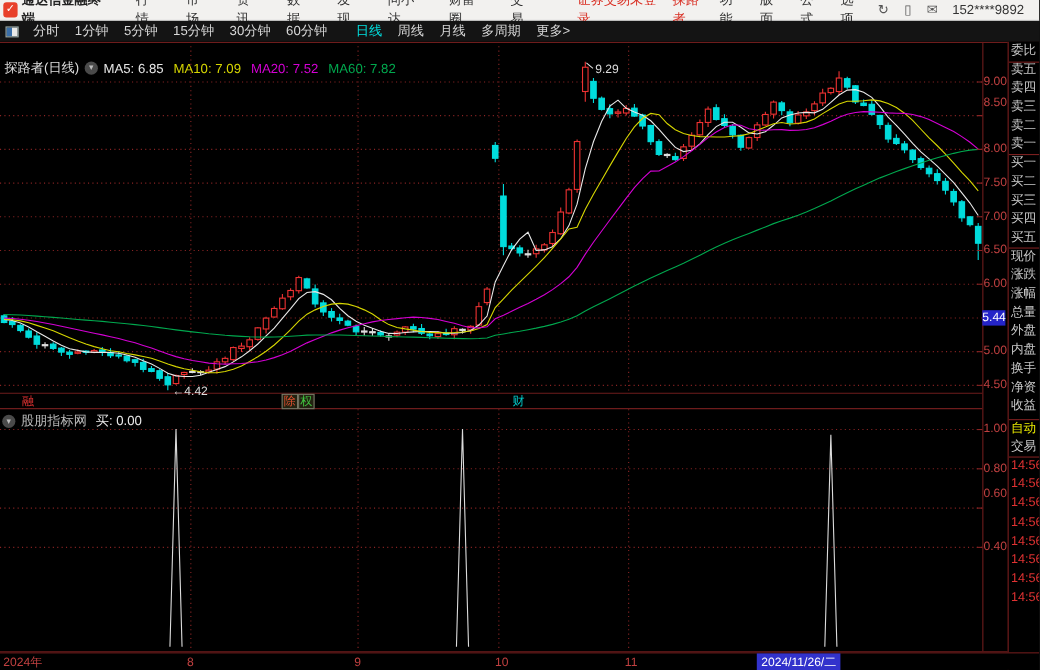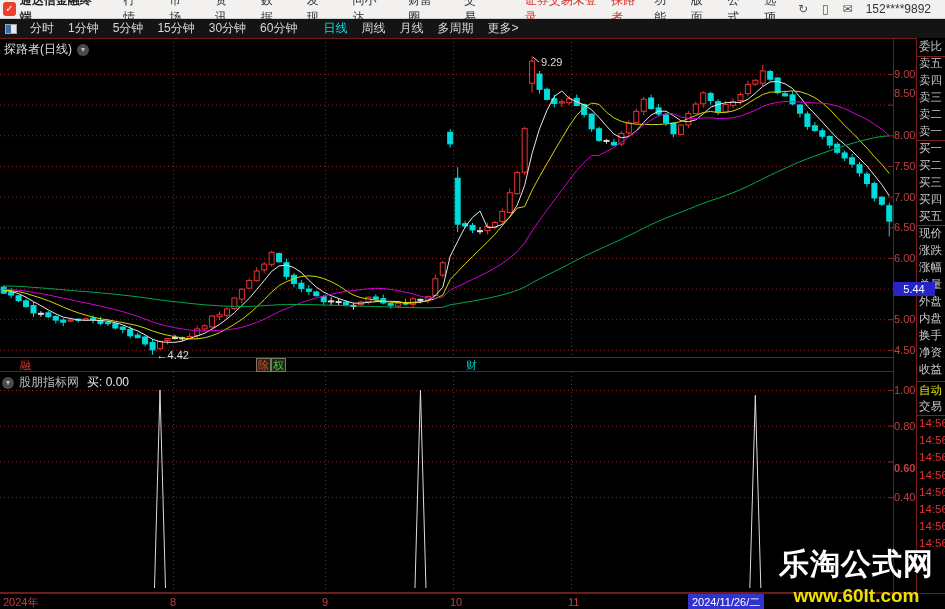--- a/index.html
+++ b/index.html
@@ -23,27 +23,27 @@
            display:flex;align-items:center;font-size:12px;color:#d8d8d8;}
   .view-icon{width:12px;height:10px;border:1px solid #9aa;background:linear-gradient(90deg,#3a6ea8 50%,#e8e8e8 50%);margin:0 6px 0 5px;}
   .tf-item{padding:16px 7px;cursor:default;}
   .tf-item.active{color:#00e0e0;margin-left:12px;}
   .toolbar-right{margin-left:auto;display:flex;align-items:center;}
   .toolbar-right .tf-item{padding:0 8px;}
   .corner-block{width:8px;height:15px;background:#c03030;margin-left:4px;margin-right:1px;}
   
   .main{position:absolute;left:0;top:38px;width:945px;height:571px;background:#000;}
   #chart-svg{position:absolute;left:0;top:0;}
-  .chart-header{position:absolute;left:4px;top:3px;font-size:12px;color:#ddd;display:flex;align-items:center;z-index:4;}
+  .chart-header{position:absolute;left:4px;top:15px;font-size:12px;color:#ddd;display:flex;align-items:center;z-index:4;}
   .chev{display:inline-block;width:12px;height:12px;border-radius:50%;background:#4a4a4a;color:#bbb;
         font-size:8px;line-height:12px;text-align:center;margin:0 5px;}
   .ma-label{margin-right:9px;}
   .axis-label{position:absolute;left:894px;width:21px;height:14px;line-height:14px;font-size:11px;
               color:#c04040;text-align:right;z-index:2;}
-  .price-badge{position:absolute;left:893px;top:244px;width:42px;height:14px;background:#2424c8;
+  .price-badge{position:absolute;left:893px;top:244px;width:21px;height:14px;background:#2424c8;
                color:#fff;font-size:11px;line-height:14px;text-align:center;z-index:3;}
   .marker{position:absolute;top:321px;font-size:11px;line-height:12px;z-index:2;}
   .marker .boxed{border:1px solid #776;background:#221;padding:0 1px;}
   .ind-header{position:absolute;left:2px;top:336px;font-size:12px;color:#ccc;display:flex;align-items:center;z-index:4;}
   .ind-title{color:#bbb;margin-right:8px;}
   .ind-value{color:#e8e8e8;}
   
   .sidebar{position:absolute;left:916px;top:0;width:29px;height:571px;border-left:1px solid #7a1f1f;
            overflow:hidden;z-index:2;background:#000;}
   .sb-row{position:absolute;left:2px;width:40px;height:15px;line-height:15px;font-size:11.5px;
@@ -415,20 +415,26 @@
         <g>
           <path d="M533.0791666666667,19.223000000000052 L539.0791666666667,24.223000000000052" stroke="#dddddd" fill="none" stroke-width="1"></path>
           <text x="541.0791666666667" y="28.223000000000052" fill="#dddddd" font-size="11px">9.29</text>
           <text x="156.55416666666665" y="320.754" fill="#dddddd" font-size="11px">←4.42</text>
         </g>
       </svg>
 
     <div class="chart-header">
       <span>探路者(日线)</span>
       <span class="chev">▾</span>
+      <span id="ma-labels" style="display:flex;">
+          <span class="ma-label" style="color: rgb(232, 232, 232);">MA5: 6.85</span>
+          <span class="ma-label" style="color: rgb(214, 214, 0);">MA10: 7.09</span>
+          <span class="ma-label" style="color: rgb(212, 0, 212);">MA20: 7.52</span>
+          <span class="ma-label" style="color: rgb(0, 168, 78);">MA60: 7.82</span>
+        </span>
     </div>
 
     <div id="price-labels">
         <div class="axis-label" style="top: 29px;">9.00</div>
         <div class="axis-label" style="top: 48px;">8.50</div>
         <div class="axis-label" style="top: 90.3px;">8.00</div>
         <div class="axis-label" style="top: 120.95px;">7.50</div>
         <div class="axis-label" style="top: 151.6px;">7.00</div>
         <div class="axis-label" style="top: 182.25px;">6.50</div>
         <div class="axis-label" style="top: 212.9px;">6.00</div>
@@ -444,21 +450,21 @@
       </div>
 
     <div class="ind-header">
       <span class="chev" style="margin-left:0;">▾</span>
       <span class="ind-title">股朋指标网</span>
       <span class="ind-value">买: 0.00</span>
     </div>
     <div id="indicator-labels">
         <div class="axis-label" style="top: 345px;">1.00</div>
         <div class="axis-label" style="top: 380.7px;">0.80</div>
-        <div class="axis-label" style="top: 423px; font-weight: bold;">0.60</div>
+        <div class="axis-label" style="top: 404px;">0.60</div>
         <div class="axis-label" style="top: 452.1px;">0.40</div>
       </div>
 
     <div class="sidebar" id="sidebar">
         <div class="sb-row" style="top: 1px;">委比</div>
         <div class="sb-row" style="top: 18px;">卖五</div>
         <div class="sb-row" style="top: 35px;">卖四</div>
         <div class="sb-row" style="top: 52px;">卖三</div>
         <div class="sb-row" style="top: 69px;">卖二</div>
         <div class="sb-row" style="top: 86px;">卖一</div>
@@ -495,18 +501,14 @@
 
     <div class="dateaxis" id="dateaxis" style="border-top:1px solid #6e1c1c;padding-left:38px;">
         <div class="date-item" style="left: 3px;">2024年</div>
         <div class="date-item" style="left: 170px;">8</div>
         <div class="date-item" style="left: 322px;">9</div>
         <div class="date-item" style="left: 450px;">10</div>
         <div class="date-item" style="left: 568px;">11</div>
         <div class="date-current" style="left: 688px;">2024/11/26/二</div>
       </div>
 
-    <div class="watermark">
-      <div class="wm1">乐淘公式网</div>
-      <div class="wm2">www.60lt.com</div>
-    </div>
   </div>
 </div>
 
 </body></html>

